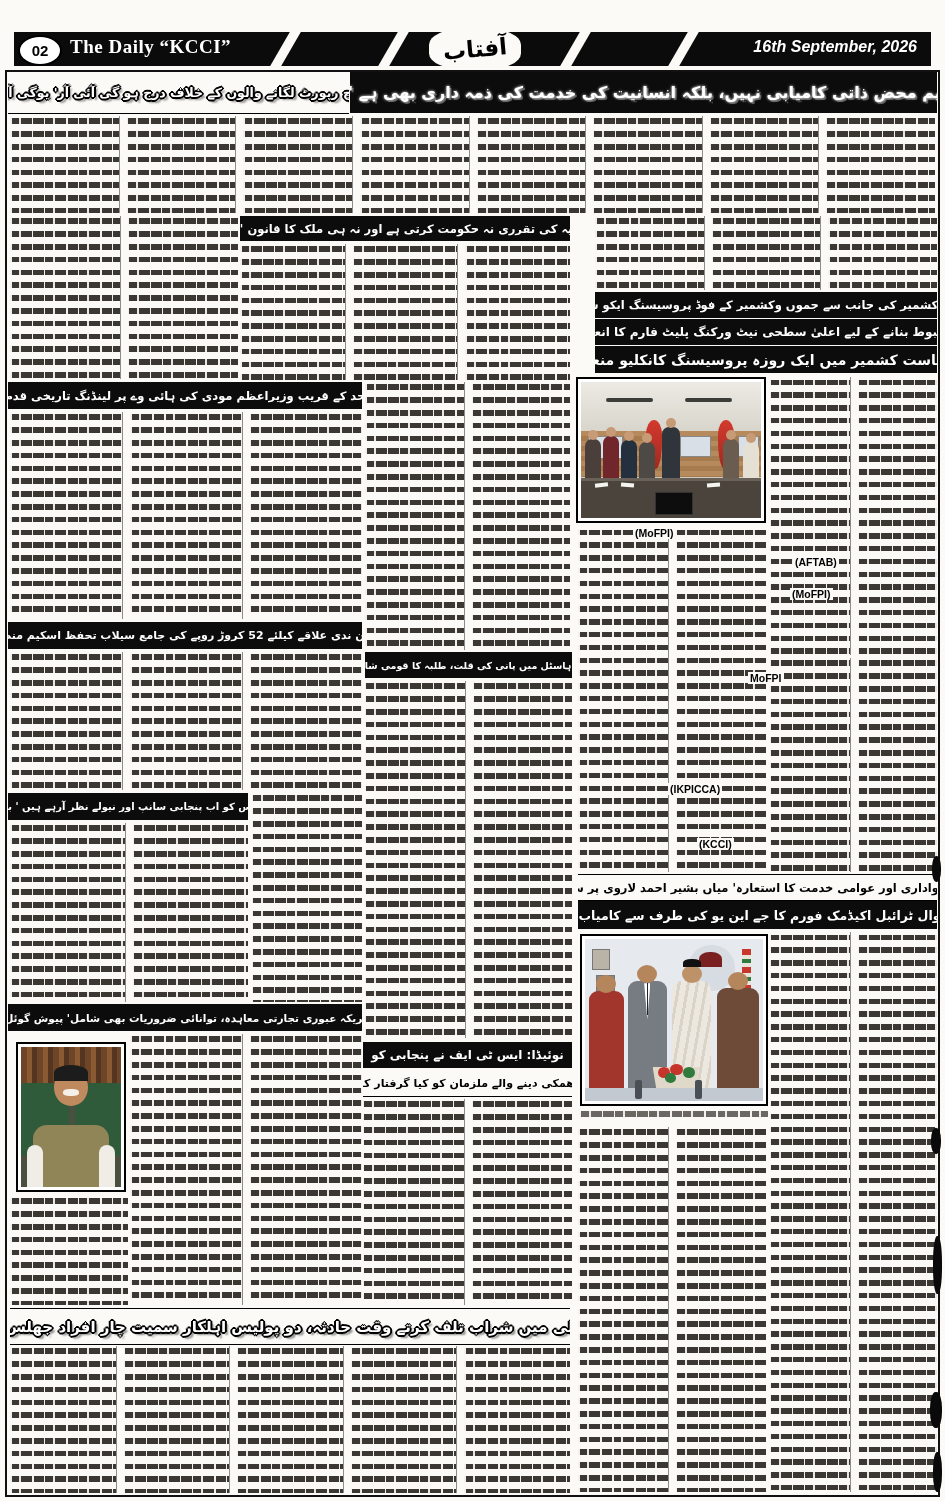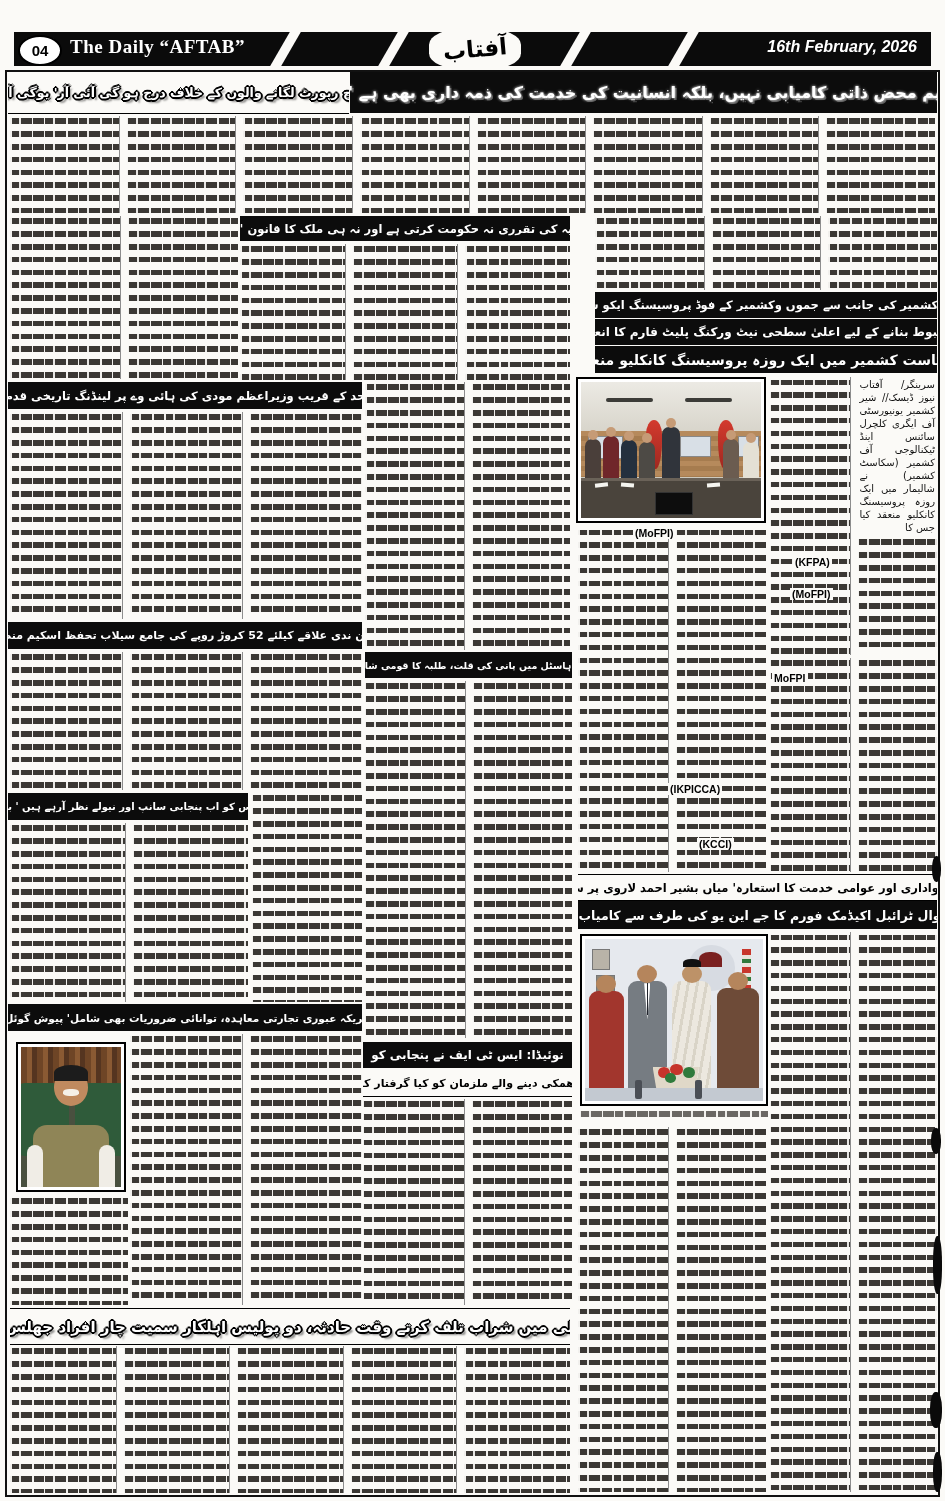--- a/index.html
+++ b/index.html
@@ -60,27 +60,27 @@
 
 <div class="page">
   <div class="frame"></div>
 
   <div class="masthead">
     <div class="slash" style="left:266px;"></div>
     <div class="slash" style="left:374px;"></div>
     <div class="slash" style="left:556px;"></div>
     <div class="slash" style="left:664px;"></div>
     <div class="pagenum">
-      <span>04</span>
-    </div>
-    <div class="mast-title">The Daily “AFTAB”</div>
+      <span>02</span>
+    </div>
+    <div class="mast-title">The Daily “KCCI”</div>
     <div class="logo-gap">
       <span class="logo-txt">آفتاب</span>
     </div>
-    <div class="mast-date">16th February, 2026</div>
+    <div class="mast-date">16th September, 2026</div>
   </div>
 
   <div class="abs band band-big u" style="left:350px;top:72px;width:587px;height:41px;">تعلیم محض ذاتی کامیابی نہیں، بلکہ انسانیت کی خدمت کی ذمہ داری بھی ہے 'ہڈا</div>
   <div class="abs whitehead u" style="left:8px;top:72px;width:341px;height:41px;border-bottom:1px solid #000;">
     <span class="outline" style="font-size:12.5px;">غلط جانچ رپورٹ لگانے والوں کے خلاف درج ہو گی آئی آر' یوگی آدتیہ ناتھ</span>
   </div>
 
   <div class="tx" style="left:10px;top:116px;width:925px;height:97px;">
       <div class="col fill"></div>
       <div class="col fill"></div>
@@ -167,38 +167,37 @@
       <div class="col fill"></div>
       <div class="col fill"></div>
     </div>
 
   <div class="abs band u" style="left:595px;top:292px;width:342px;height:26px;font-weight:bold;font-size:11.5px;">سکاسٹ کشمیر کی جانب سے جموں وکشمیر کے فوڈ پروسیسنگ ایکو سسٹم کو</div>
   <div class="abs band u" style="left:595px;top:319px;width:342px;height:26px;font-weight:bold;font-size:12px;">مضبوط بنانے کے لیے اعلیٰ سطحی نیٹ ورکنگ پلیٹ فارم کا انعقاد</div>
   <div class="abs band u" style="left:595px;top:346px;width:342px;height:27px;font-weight:700;font-size:14px;letter-spacing:.5px;">سکاست کشمیر میں ایک روزہ پروسیسنگ کانکلیو منعقد</div>
 
   <div class="tx" style="left:770px;top:377px;width:167px;height:278px;">
     <div class="col">
-      <div class="para">سرینگر/ آفتاب نیوز ڈیسک// شیر کشمیر یونیورسٹی آف ایگری کلچرل سائنس اینڈ ٹیکنالوجی آف کشمیر (سکاسٹ کشمیر) نے شالیمار میں ایک روزہ پروسیسنگ کانکلیو منعقد کیا جس کا</div>
       <div class="rest"></div>
     </div>
     <div class="col fill"></div>
   </div>
   <div class="tx" style="left:578px;top:527px;width:188px;height:345px;">
       <div class="col fill"></div>
       <div class="col fill"></div>
     </div>
   <div class="tx" style="left:770px;top:658px;width:167px;height:214px;">
       <div class="col fill"></div>
       <div class="col fill"></div>
     </div>
 
   <span class="chip" style="left:633px;top:527px;">(MoFPI)</span>
-  <span class="chip" style="left:793px;top:556px;">(KFPA)</span>
+  <span class="chip" style="left:793px;top:556px;">(AFTAB)</span>
   <span class="chip" style="left:790px;top:588px;">(MoFPI)</span>
-  <span class="chip" style="left:772px;top:672px;">MoFPI</span>
+  <span class="chip" style="left:748px;top:672px;">MoFPI</span>
   <span class="chip" style="left:668px;top:783px;">(IKPICCA)</span>
   <span class="chip" style="left:697px;top:838px;">(KCCI)</span>
 
   <div class="abs whitehead u" style="left:578px;top:874px;width:359px;height:25px;font-size:11.5px;border-top:1.5px solid #000;border-bottom:1.5px solid #000;">امن، رواداری اور عوامی خدمت کا استعارہ' میاں بشیر احمد لاروی پر سیمینار</div>
   <div class="abs band u" style="left:578px;top:901px;width:359px;height:28px;font-weight:bold;font-size:12.5px;">گجر بکروال ٹرائبل اکیڈمک فورم کا جے این یو کی طرف سے کامیاب سیمینار</div>
   <div class="tx" style="left:770px;top:932px;width:167px;height:560px;">
       <div class="col fill"></div>
       <div class="col fill"></div>
     </div>
   <div class="abs fill cap" style="left:580px;top:1109px;width:188px;height:13px;"></div>

